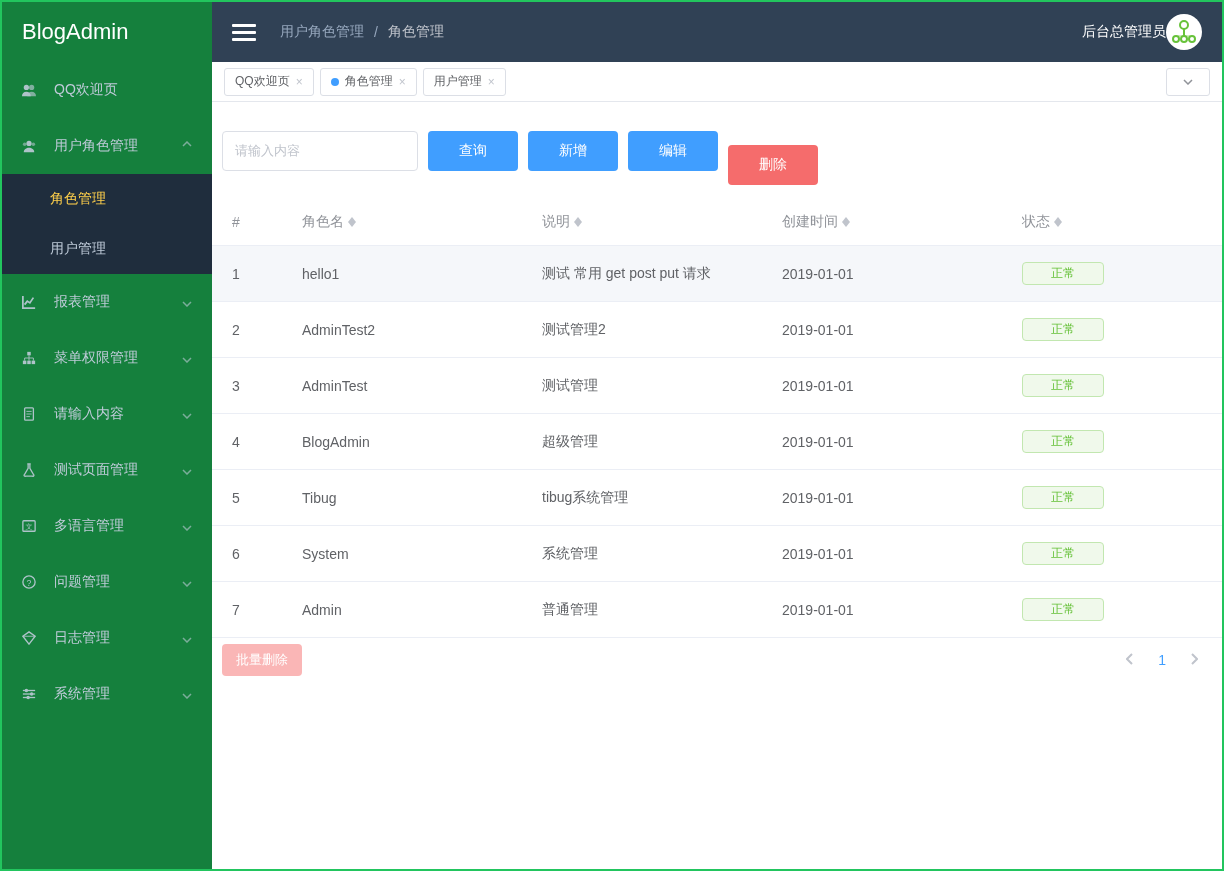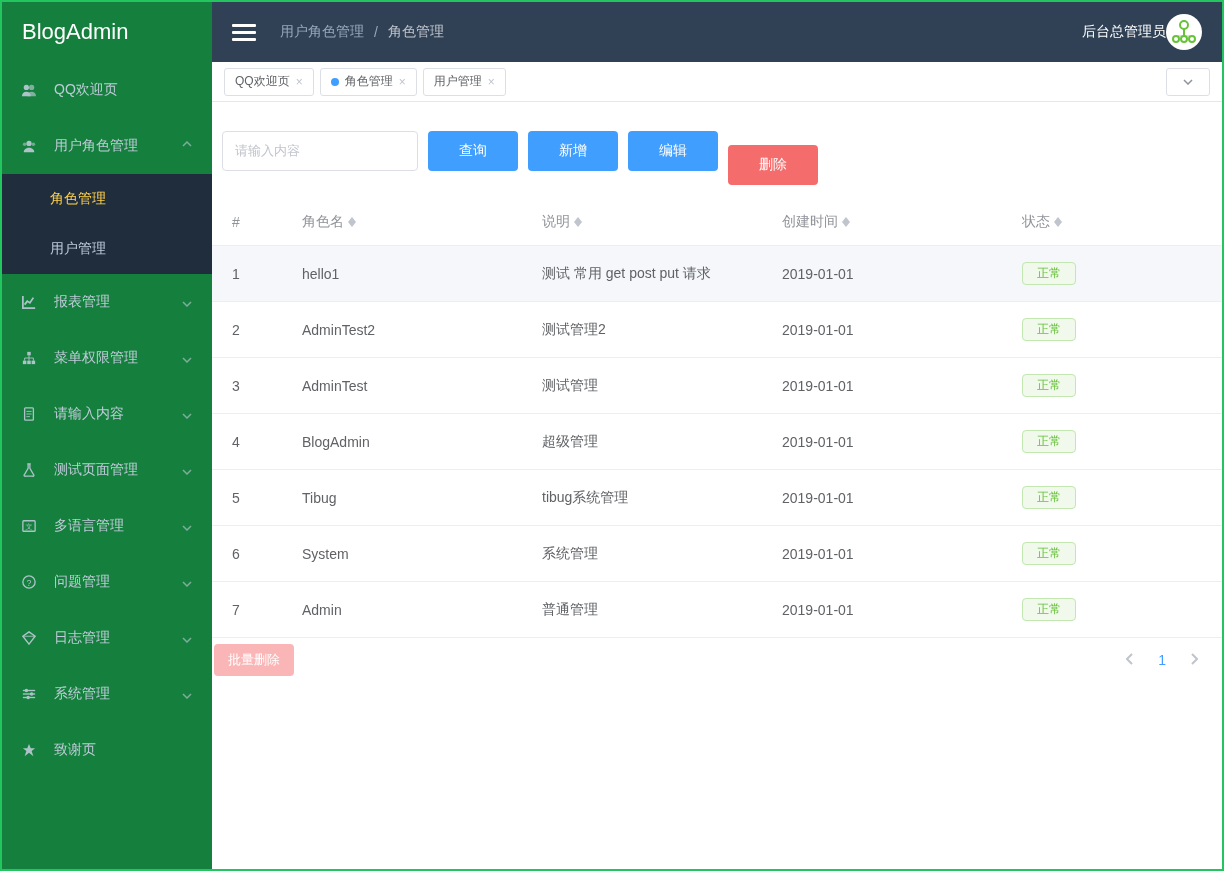--- a/index.html
+++ b/index.html
@@ -52,23 +52,23 @@
 .table { width: 100%; border-collapse: collapse; }
 .table th { text-align: left; font-weight: 500; color: #909399; padding: 14px 10px; border-bottom: 1px solid #ebeef5; background: #fff; }
 .table td { padding: 16px 10px; border-bottom: 1px solid #ebeef5; color: #606266; }
 .th-sort { display: inline-flex; flex-direction: column; margin-left: 4px; gap: 0px; vertical-align: middle; line-height: 6px; }
 .th-sort svg { display: block; }
 .col-idx { width: 80px; padding-left: 20px !important; }
 .col-name { width: 240px; }
 .col-desc { width: 240px; }
 .col-time { width: 240px; }
 .col-status { width: auto; }
-.tag-success { display: inline-block; padding: 2px 14px; border: 1px solid #c2e7b0; background: #f0f9eb; color: #67c23a; border-radius: 4px; font-size: 12px; }
+.tag-success { display: inline-block; padding: 2px 28px; border: 1px solid #c2e7b0; background: #f0f9eb; color: #67c23a; border-radius: 4px; font-size: 12px; }
 .row-selected td { background: #f5f7fa; }
-.table-footer { display: flex; align-items: center; padding: 6px 20px 20px 2px; }
+.table-footer { display: flex; align-items: center; padding: 6px 20px 20px 10px; }
 .pager { margin-left: auto; display: flex; align-items: center; gap: 20px; }
 .pager-btn { color: #c0c4cc; cursor: pointer; padding: 4px; }
 .pager-num { color: #409eff; font-weight: 500; cursor: pointer; }
 </style>
 </head>
 <body>
 
 <div class="app">
   <aside class="sidebar">
     <div class="brand">BlogAdmin</div>
@@ -198,28 +198,20 @@
               <line x1="1" y1="12" x2="15" y2="12" stroke="currentColor" stroke-width="1.5"></line>
               <circle cx="5" cy="4" r="2"></circle>
               <circle cx="11" cy="8" r="2"></circle>
               <circle cx="7" cy="12" r="2"></circle>
             </svg>
           </span>
           <span>系统管理</span>
           <span class="submenu-arrow"><svg width="10" height="6" viewBox="0 0 10 6">
               <polyline points="1,1 5,5 9,1" fill="none" stroke="currentColor" stroke-width="1.5"></polyline>
             </svg></span>
-        </div>
-        <div class="menu-item">
-          <span class="menu-icon">
-            <svg width="14" height="14" viewBox="0 0 16 16" fill="currentColor">
-              <polygon points="8,1 10,6 15,6 11,9 13,15 8,11 3,15 5,9 1,6 6,6"></polygon>
-            </svg>
-          </span>
-          <span>致谢页</span>
         </div>
       </nav>
   </aside>
 
   <div class="main">
     <div class="topbar">
       <div class="hamburger">
           <span></span>
           <span></span>
           <span></span>

